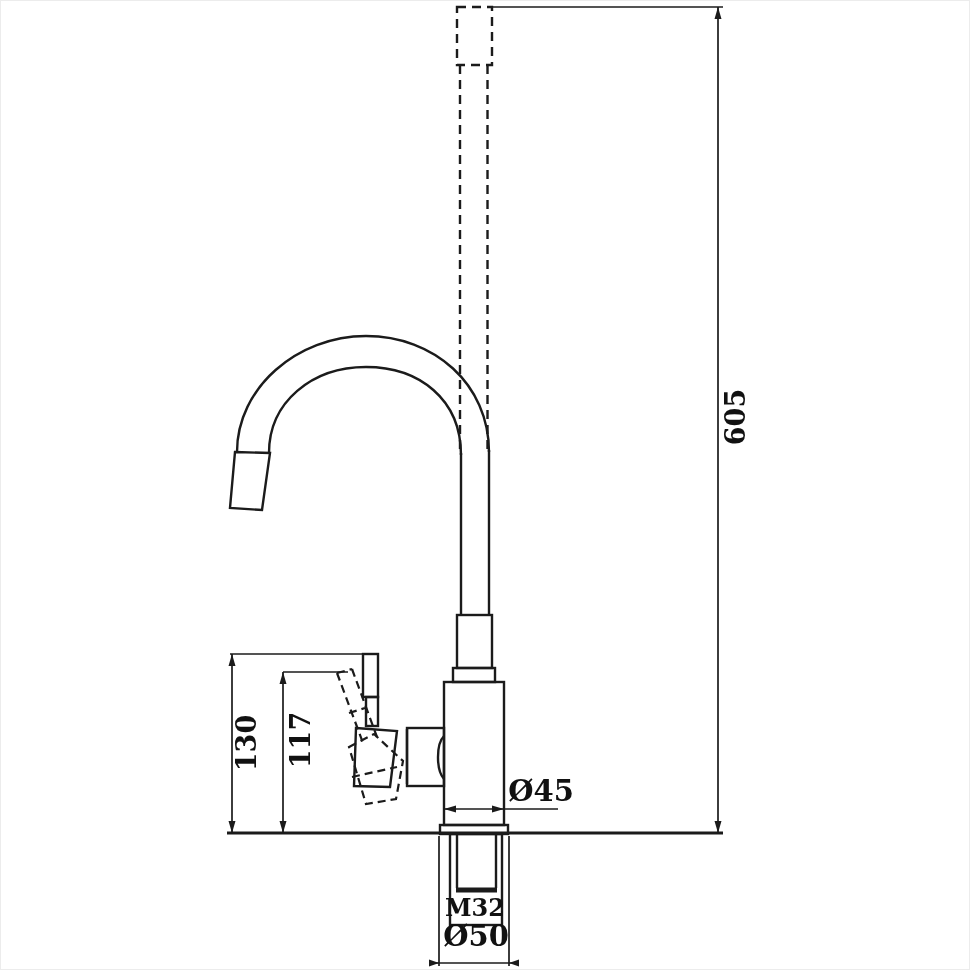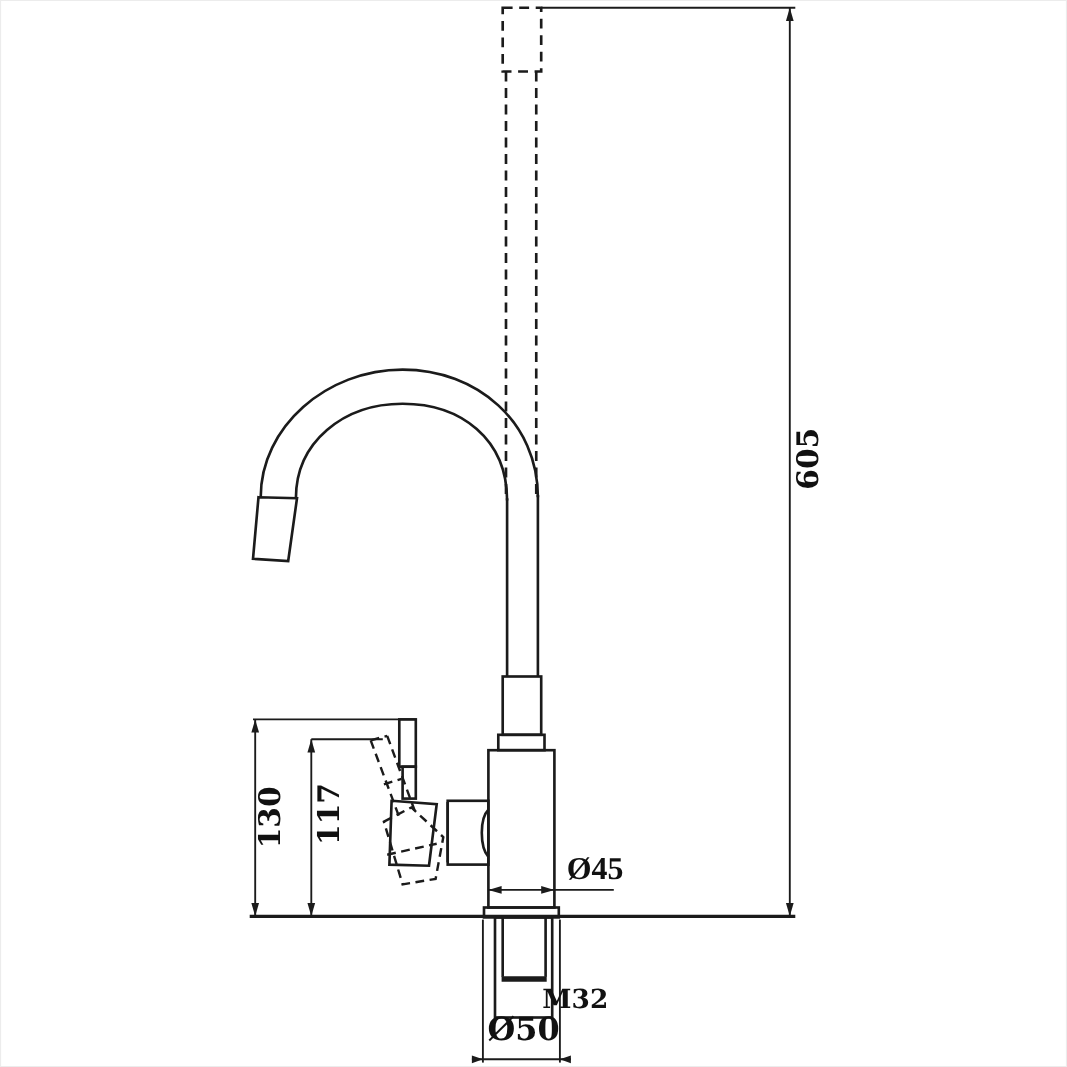--- a/index.html
+++ b/index.html
@@ -131,19 +131,19 @@
       <polygon points="509,963 519,959.5 519,966.5" fill="#1b1b1b" stroke="none"></polygon>
     </g>
   </svg>
 
   <div class="dim-label vert fs-dim" style="left:735px; top:417px;">605</div>
 
   <div class="dim-label vert fs-dim" style="left:246px; top:743px;">130</div>
 
   <div class="dim-label vert fs-dim" style="left:300px; top:740px;">117</div>
 
-  <div class="dim-label fs-dia" style="left:541px; top:791px;font-family:Liberation Serif, serif;">Ø45</div>
+  <div class="dim-label fs-dia" style="left:541px; top:791px;">Ø45</div>
 
-  <div class="dim-label fs-thread" style="left:475px; top:908px;margin-left:48px;">M32</div>
+  <div class="dim-label fs-thread" style="left:475px; top:908px;">M32</div>
 
   <div class="dim-label fs-dia" style="left:476px; top:936px;">Ø50</div>
 
 </div>
 
 </body></html>

